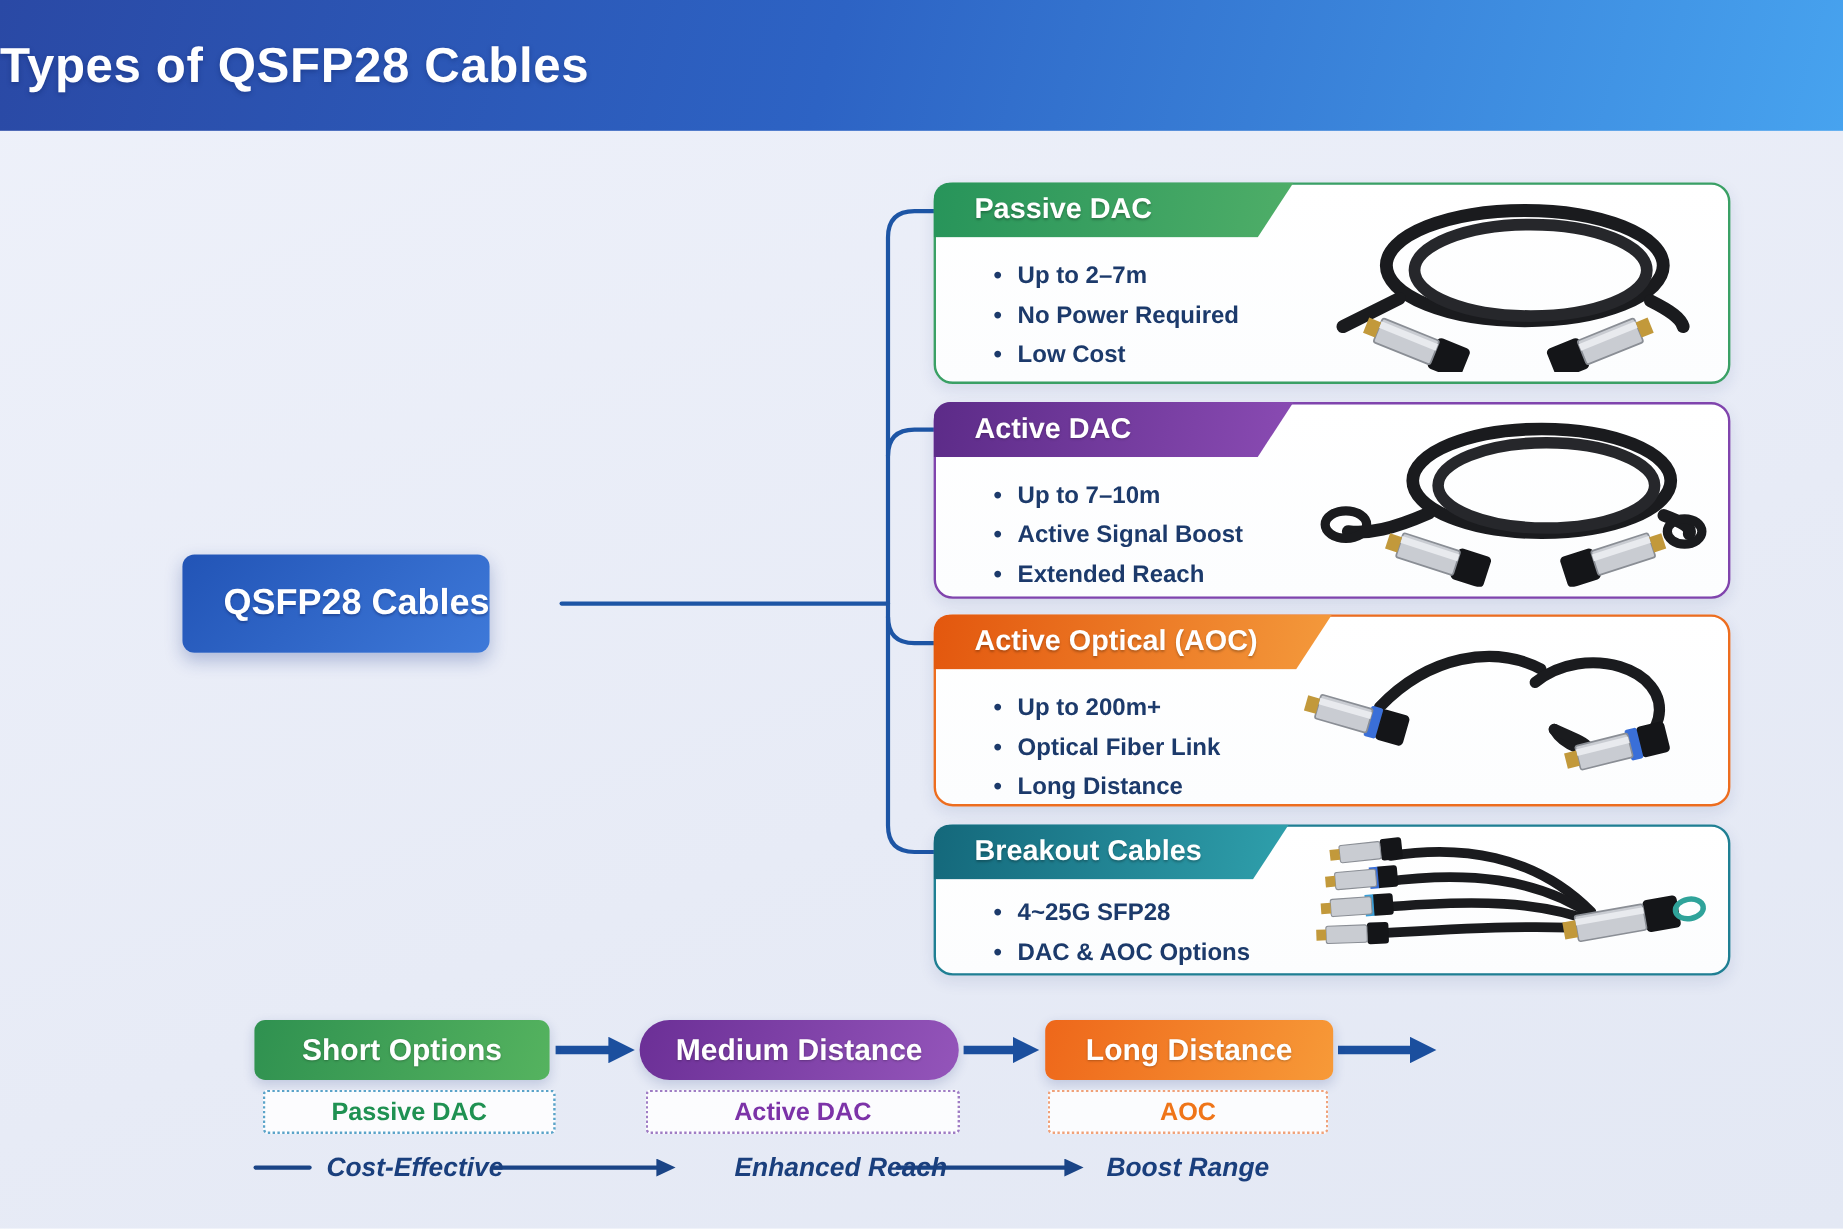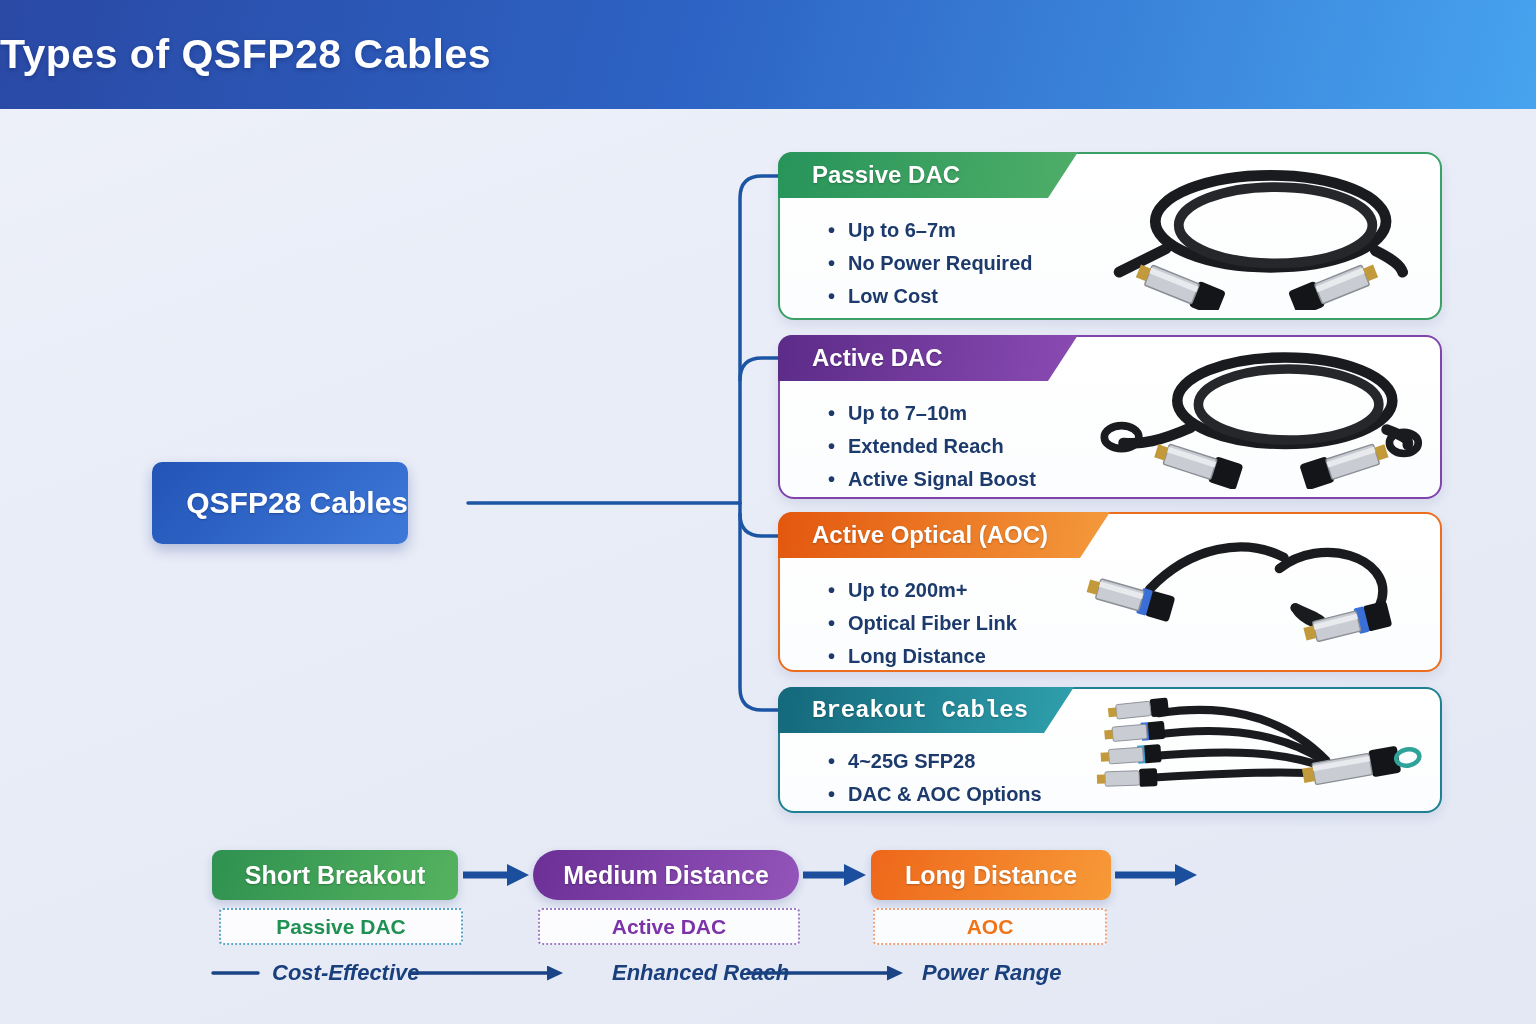--- a/index.html
+++ b/index.html
@@ -39,21 +39,21 @@
   .card li::before{content:"•";color:#1c3a6b;margin-right:13px;font-size:20px;}
   .card .cable{position:absolute;right:8px;top:8px;}
 
   .card.c-green{border-color:#3aa065;}
   .card.c-green .tab{width:300px;} .card.c-green .tab-fill{background:linear-gradient(100deg,#27945a,#4fae68);}
   .card.c-purple{border-color:#8044ad;}
   .card.c-purple .tab{width:300px;} .card.c-purple .tab-fill{background:linear-gradient(100deg,#5c2b88,#8a4bb3);}
   .card.c-orange{border-color:#ed6d1f;}
   .card.c-orange .tab{width:332px;} .card.c-orange .tab-fill{background:linear-gradient(100deg,#e3570e,#f49a3c);}
   .card.c-teal{border-color:#1f7f93;}
-  .card.c-teal .tab{width:296px;font-family:Liberation Mono, monospace;} .card.c-teal .tab-fill{background:linear-gradient(100deg,#14687b,#2fa0ac);}
+  .card.c-teal .tab{width:296px;} .card.c-teal .tab-fill{background:linear-gradient(100deg,#14687b,#2fa0ac);}
 
   #card-passive{top:152px;height:164px;}
   #card-active {top:335px;height:160px;}
   #card-aoc    {top:512px;height:156px;}
   #card-breakout{top:687px;height:122px;}
   #card-breakout ul{padding-top:56px;}
 
   
   .stage-box{position:absolute;top:850px;height:50px;border-radius:9px;z-index:2;
              display:flex;align-items:center;justify-content:center;
@@ -116,21 +116,21 @@
     <span>QSFP28 Cables</span>
   </div>
 
   <section class="card c-green" id="card-passive">
     <div class="tab">
       <div class="tab-fill">
           <span>Passive DAC</span>
         </div>
     </div>
     <ul>
-      <li>Up to 6–7m</li>
+      <li>Up to 2–7m</li>
       <li>No Power Required</li>
       <li>Low Cost</li>
     </ul>
     <svg class="cable" width="352" height="148" viewBox="0 0 360 150">
       <g fill="none" stroke-linecap="round">
         <ellipse cx="195" cy="60" rx="118" ry="47" stroke="#1a1b1e" stroke-width="11"></ellipse>
         <ellipse cx="200" cy="64" rx="99" ry="39" stroke="#26272b" stroke-width="10"></ellipse>
         <path d="M88,88 C62,101 48,108 40,112" stroke="#1a1b1e" stroke-width="11"></path>
         <path d="M302,90 C320,99 328,105 330,112" stroke="#1a1b1e" stroke-width="11"></path>
       </g>
@@ -150,22 +150,22 @@
   </section>
 
   <section class="card c-purple" id="card-active">
     <div class="tab">
       <div class="tab-fill">
           <span>Active DAC</span>
         </div>
     </div>
     <ul>
       <li>Up to 7–10m</li>
+      <li>Active Signal Boost</li>
       <li>Extended Reach</li>
-      <li>Active Signal Boost</li>
     </ul>
     <svg class="cable" width="352" height="144" viewBox="0 0 360 150">
       <g fill="none" stroke-linecap="round">
         <ellipse cx="210" cy="58" rx="112" ry="45" stroke="#1a1b1e" stroke-width="11"></ellipse>
         <ellipse cx="214" cy="62" rx="94" ry="37" stroke="#26272b" stroke-width="10"></ellipse>
         <path d="M112,86 C80,100 60,104 42,102" stroke="#1a1b1e" stroke-width="11"></path>
         <ellipse cx="40" cy="96" rx="18" ry="12" stroke="#1a1b1e" stroke-width="8"></ellipse>
         <path d="M316,88 C332,94 340,98 338,104" stroke="#1a1b1e" stroke-width="11"></path>
         <ellipse cx="334" cy="102" rx="15" ry="11" stroke="#1a1b1e" stroke-width="8"></ellipse>
       </g>
@@ -261,36 +261,36 @@
       </g>
       <g transform="translate(18,83) rotate(-2)">
         <rect x="32" y="-2" width="20" height="20" rx="3" fill="#141518"></rect>
         <rect x="-6" y="0" width="38" height="16" rx="2" fill="#c9ccd2" stroke="#8a8e95"></rect>
         <rect x="-15" y="3" width="9" height="10" fill="#c2993b"></rect>
       </g>
     </svg>
   </section>
 
   <div class="stage-box" id="stage-short">
-    <span>Short Breakout</span>
+    <span>Short Options</span>
   </div>
   <div class="stage-box" id="stage-medium">
     <span>Medium Distance</span>
   </div>
   <div class="stage-box" id="stage-long">
     <span>Long Distance</span>
   </div>
 
   <div class="dash-box" id="dash-passive">
     <span>Passive DAC</span>
   </div>
   <div class="dash-box" id="dash-active">
     <span>Active DAC</span>
   </div>
   <div class="dash-box" id="dash-aoc">
     <span>AOC</span>
   </div>
 
   <span class="caption" id="cap-cost">Cost-Effective</span>
   <span class="caption" id="cap-reach">Enhanced Reach</span>
-  <span class="caption" id="cap-range">Power Range</span>
+  <span class="caption" id="cap-range">Boost Range</span>
 
 </div>
 
 </body></html>

